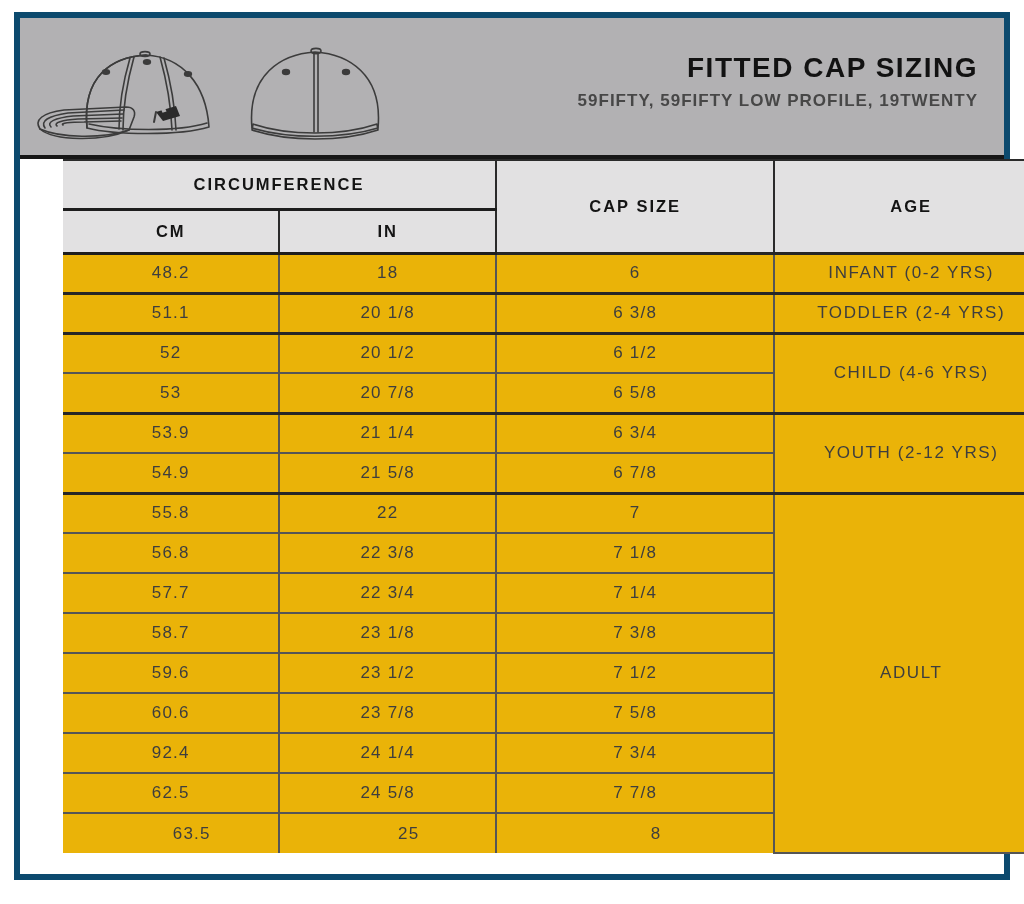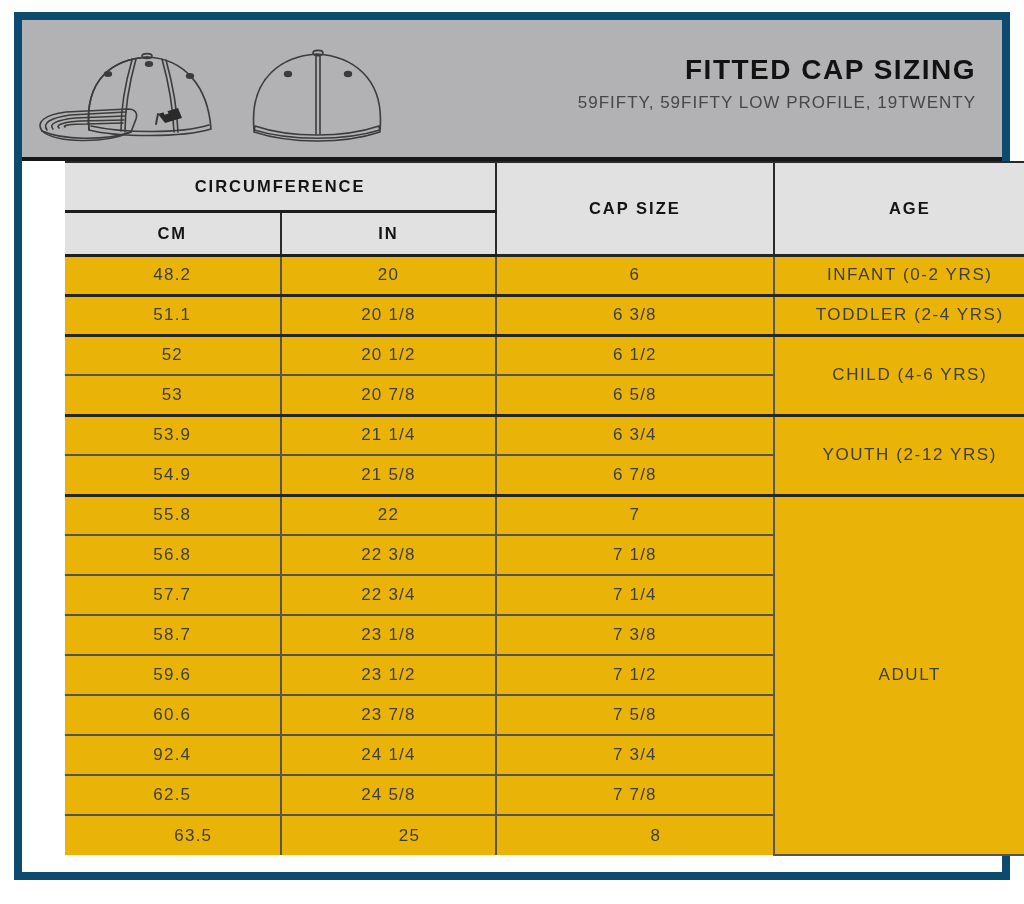--- a/index.html
+++ b/index.html
@@ -5,21 +5,21 @@
   * { margin: 0; padding: 0; box-sizing: border-box; }
   html, body { background: #ffffff; }
   body {
     width: 1024px; height: 904px;
     padding: 12px 14px 24px 14px;
     font-family: "Liberation Sans", "DejaVu Sans", sans-serif;
     overflow: hidden;
   }
   .sheet {
     width: 996px; height: 868px;
-    border: 8px solid #0c4a6e;
+    border: 6px solid #0c4a6e;
     background: #ffffff;
   }
   
   .band {
     height: 141px;
     background: #b2b1b3;
     border-bottom: 4px solid #161616;
     display: flex;
     align-items: stretch;
     justify-content: space-between;
@@ -33,21 +33,21 @@
   .title {
     font-size: 28px;
     font-weight: 800;
     letter-spacing: 1.5px;
     color: #121212;
     white-space: nowrap;
   }
   .subtitle {
     margin-top: 7px;
     font-size: 17px;
-    font-weight: 400;
+    font-weight: 700;
     letter-spacing: 1px;
     color: #474747;
     white-space: nowrap;
   }
   
   table {
     width: 100%;
     border-collapse: collapse;
     table-layout: fixed;
     margin-left: 43px;
@@ -166,21 +166,21 @@
         <th rowspan="2">AGE</th>
       </tr>
       <tr class="sub">
         <th>CM</th>
         <th>IN</th>
       </tr>
     </thead>
     <tbody>
         <tr class="group-start">
           <td>48.2</td>
-          <td>20</td>
+          <td>18</td>
           <td>6</td>
           <td class="age" rowspan="1">INFANT (0-2 YRS)</td>
         </tr>
         <tr class="group-start">
           <td>51.1</td>
           <td>20 1/8</td>
           <td>6 3/8</td>
           <td class="age" rowspan="1">TODDLER (2-4 YRS)</td>
         </tr>
         <tr class="group-start">

